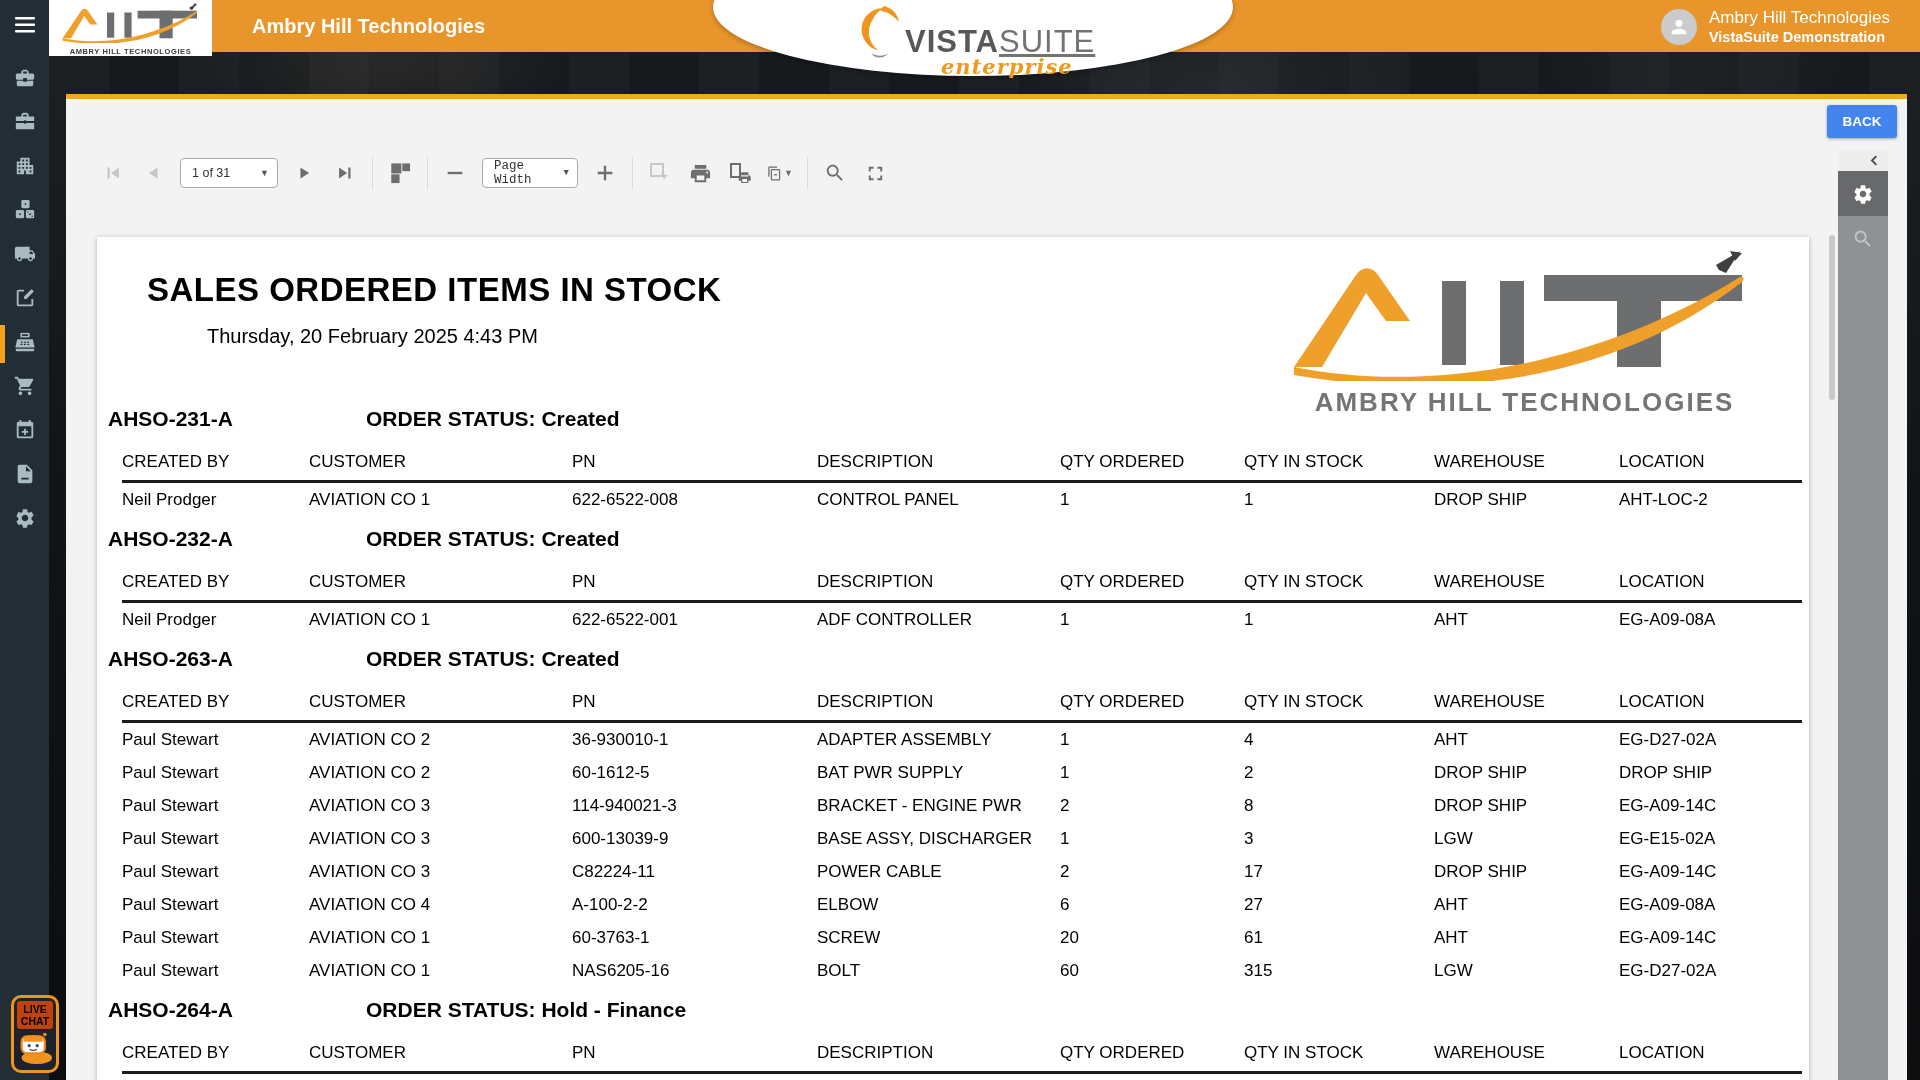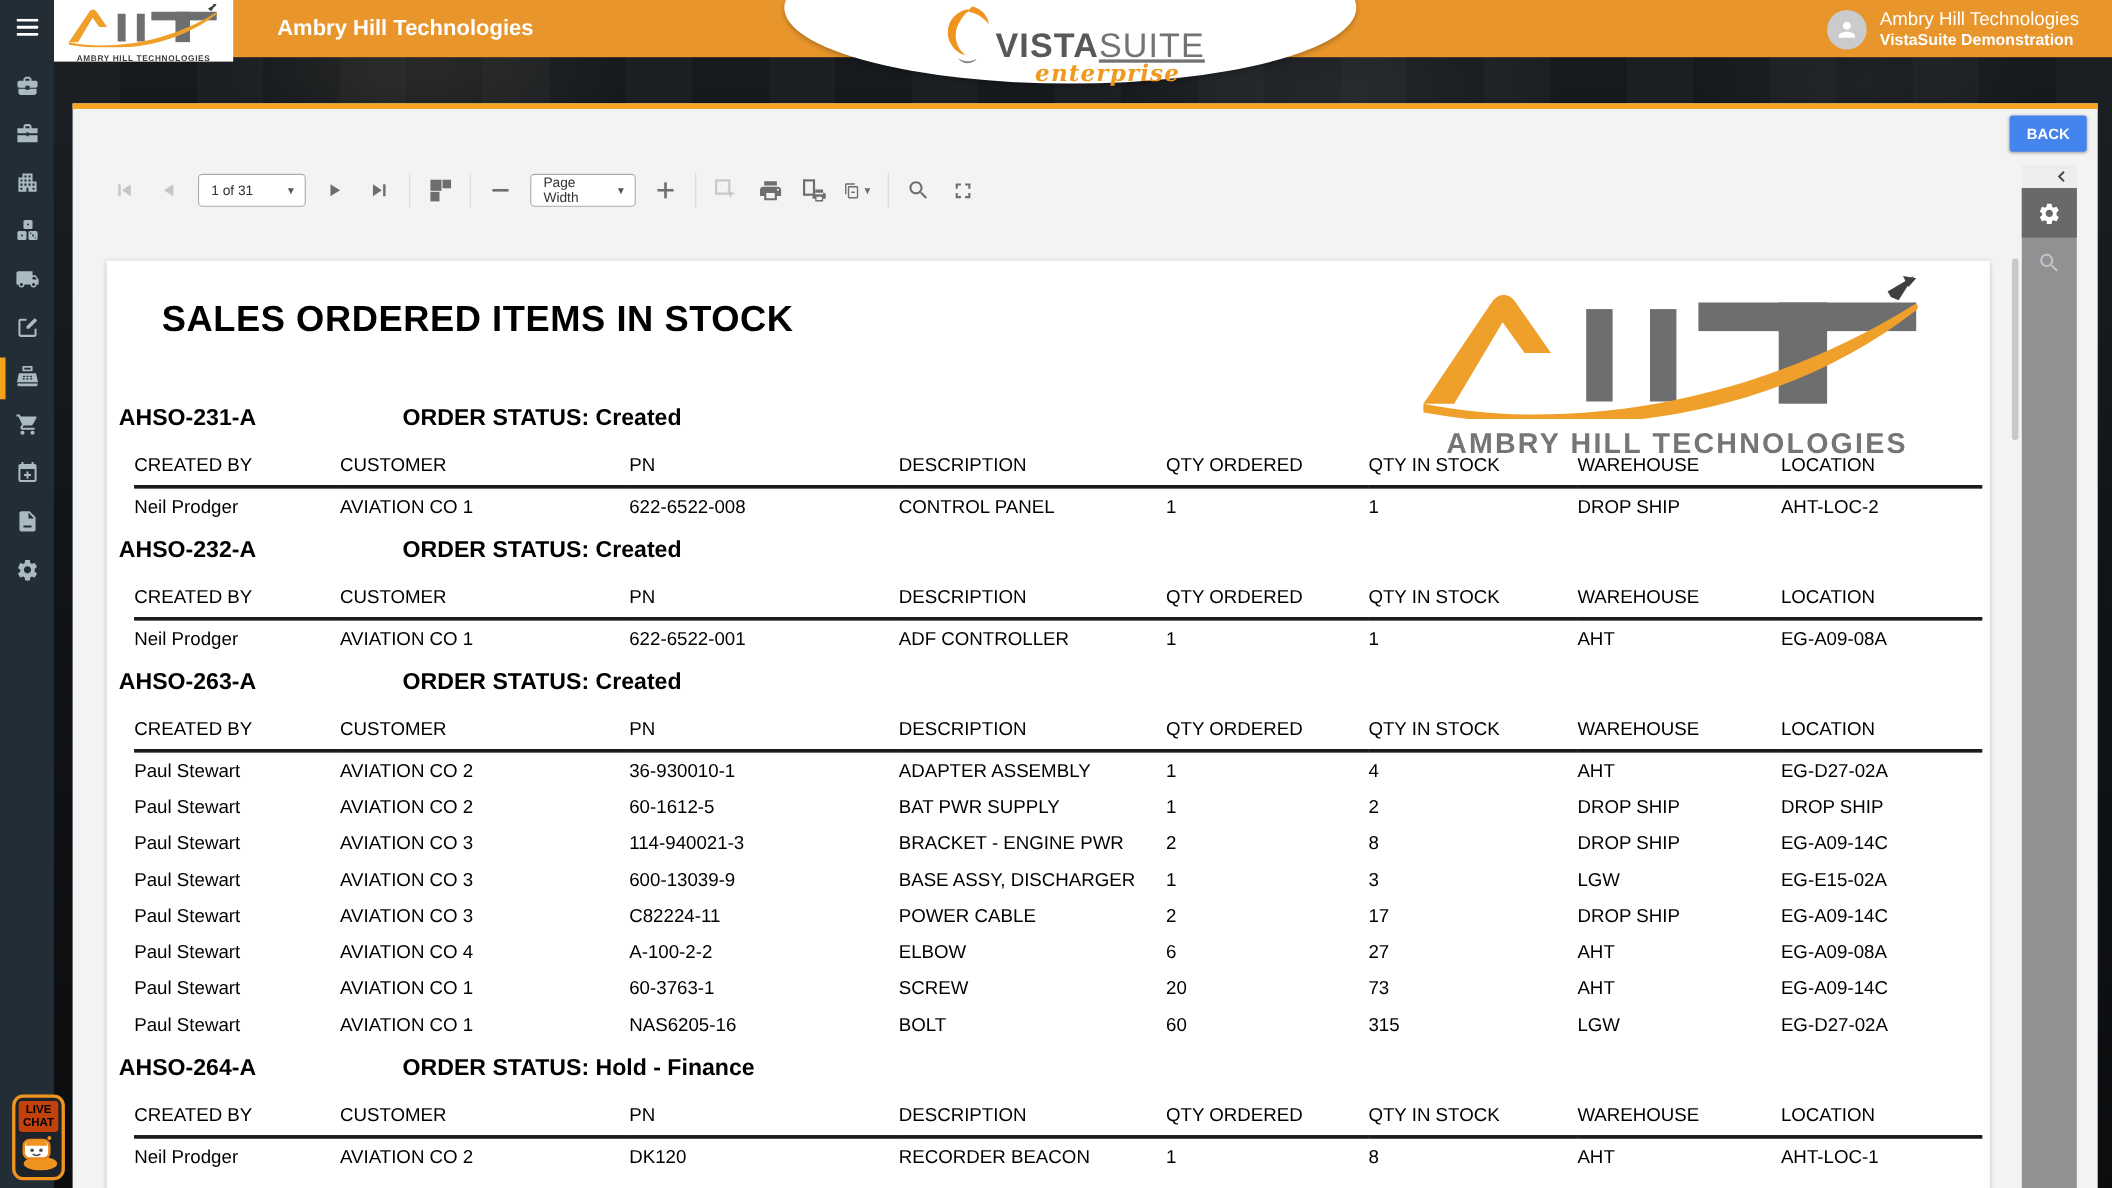--- a/index.html
+++ b/index.html
@@ -73,21 +73,21 @@
   .tb-btn { display:flex; align-items:center; justify-content:center; width:26px;
             height:30px; cursor:pointer; }
   .tb-btn svg { fill:#6e6e6e; }
   .tb-btn.disabled svg { fill:#c6c6c6; }
   .tb-sep { width:1px; height:32px; background:#d9d9d9; }
   .tb-select { height:30px; background:#fff; border:1px solid #ababab; border-radius:4px;
             display:flex; align-items:center; padding:0 8px 0 11px; cursor:pointer; }
   .tb-select .val { font-size:12.5px; color:#333; }
   .tb-select .caret { margin-left:12px; font-size:9px; color:#555; }
   #page-select { width:98px; justify-content:space-between; }
-  #zoom-select { width:96px; justify-content:space-between; }
+  #zoom-select { width:96px; justify-content:space-between;font-family:Liberation Mono, monospace; }
   .export-caret { font-size:9px; color:#6e6e6e; margin-left:2px; }
 
   
   #report-page { position:absolute; left:31px; top:138px; width:1712px; height:980px;
             background:#fff; box-shadow:0 1px 5px rgba(0,0,0,.28); color:#000; }
   #report-title { margin:34px 0 0 50px; font-size:33px; font-weight:bold;
             letter-spacing:.5px; }
   #report-date { margin:16px 0 0 110px; font-size:20px; }
   #report-logo { position:absolute; left:1195px; top:14px; width:465px; }
   #report-logo .logo-caption { font-size:26px; font-weight:bold; color:#747577;
@@ -357,20 +357,21 @@
         </div>
       <div class="tb-btn">
           <svg width="23" height="23" viewBox="0 0 24 24">
             <path d="M7 14H5v5h5v-2H7v-3zm-2-4h2V7h3V5H5v5zm12 7h-3v2h5v-5h-2v3zM14 5v2h3v3h2V5h-5z"></path>
           </svg>
         </div>
     </div>
 
     <div id="report-page">
       <div id="report-title">SALES ORDERED ITEMS IN STOCK</div>
+      <div id="report-date">Thursday, 20 February 2025 4:43 PM</div>
 
       <div id="report-logo">
         <svg width="460" height="130" viewBox="0 0 460 130">
           <rect x="150" y="30" width="24" height="84" fill="#6d6e70"></rect>
             <rect x="208" y="30" width="24" height="84" fill="#6d6e70"></rect>
           <rect x="252" y="24" width="198" height="26" fill="#6d6e70"></rect>
             <rect x="325" y="24" width="44" height="92" fill="#6d6e70"></rect>
           <path d="M2 116 C130 142 300 118 448 26 C451 24 453 28 450 31 C320 132 150 150 2 124 Z" fill="#efa02a"></path>
           <path d="M2 116 L64 24 C70 15 80 15 86 24 L118 70 L94 70 L74 42 L30 116 Z" fill="#efa02a"></path>
           <path d="M424 14 L448 0 L434 22 L427 19 Z" fill="#3f3f3f"></path>
@@ -554,21 +555,21 @@
                   <td>27</td>
                   <td>AHT</td>
                   <td>EG-A09-08A</td>
                 </tr>
                 <tr>
                   <td>Paul Stewart</td>
                   <td>AVIATION CO 1</td>
                   <td>60-3763-1</td>
                   <td>SCREW</td>
                   <td>20</td>
-                  <td>73</td>
+                  <td>61</td>
                   <td>AHT</td>
                   <td>EG-A09-14C</td>
                 </tr>
                 <tr>
                   <td>Paul Stewart</td>
                   <td>AVIATION CO 1</td>
                   <td>NAS6205-16</td>
                   <td>BOLT</td>
                   <td>60</td>
                   <td>315</td>

